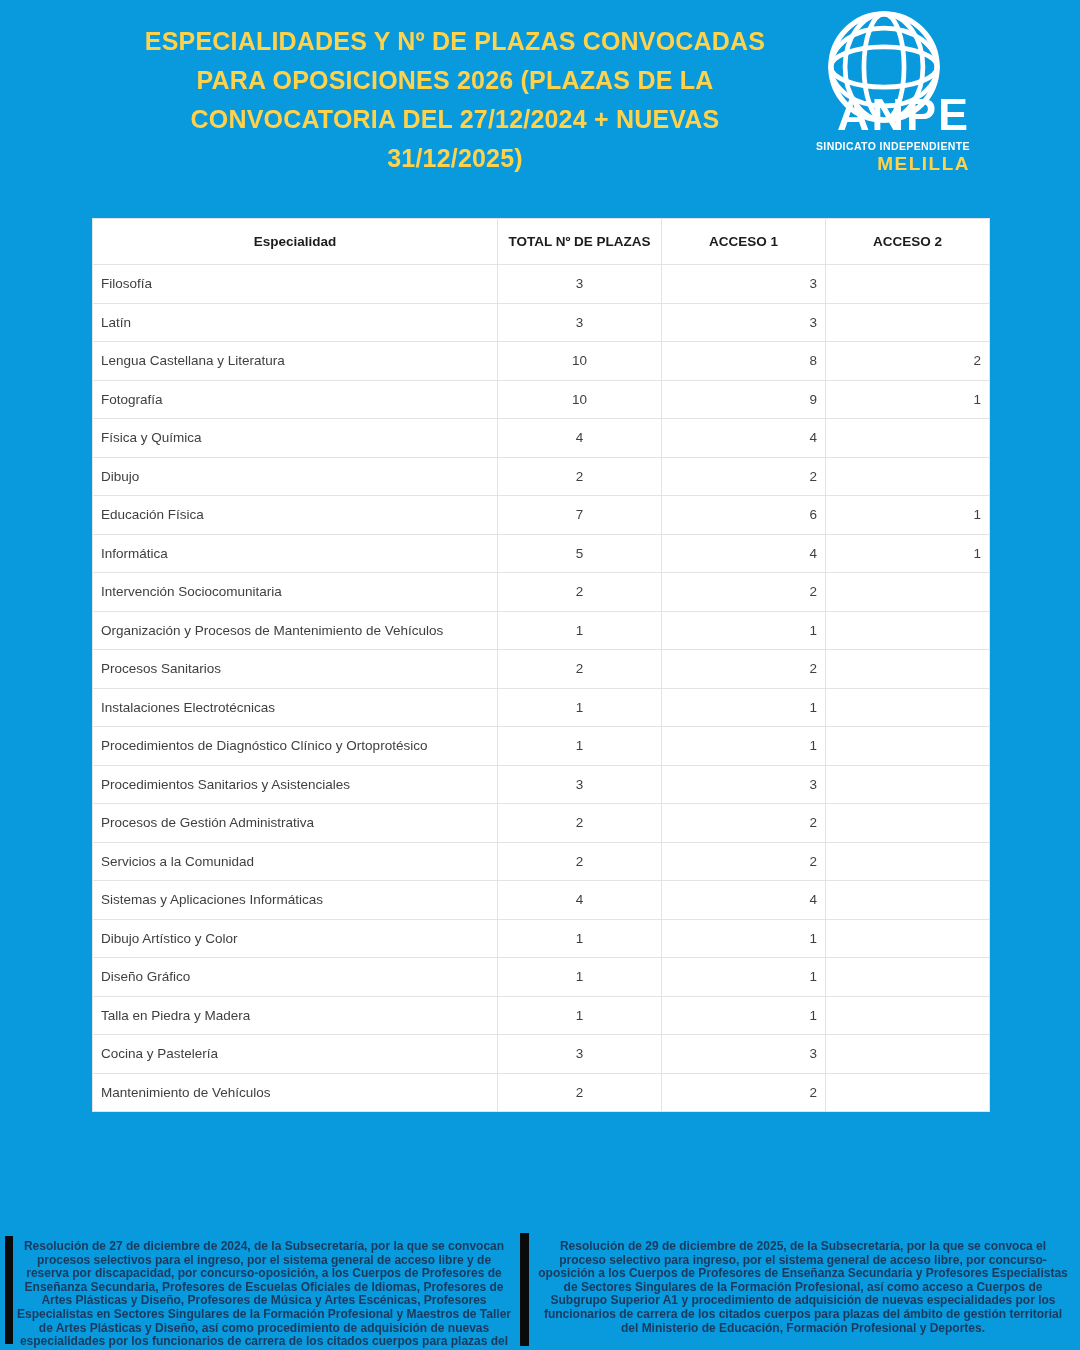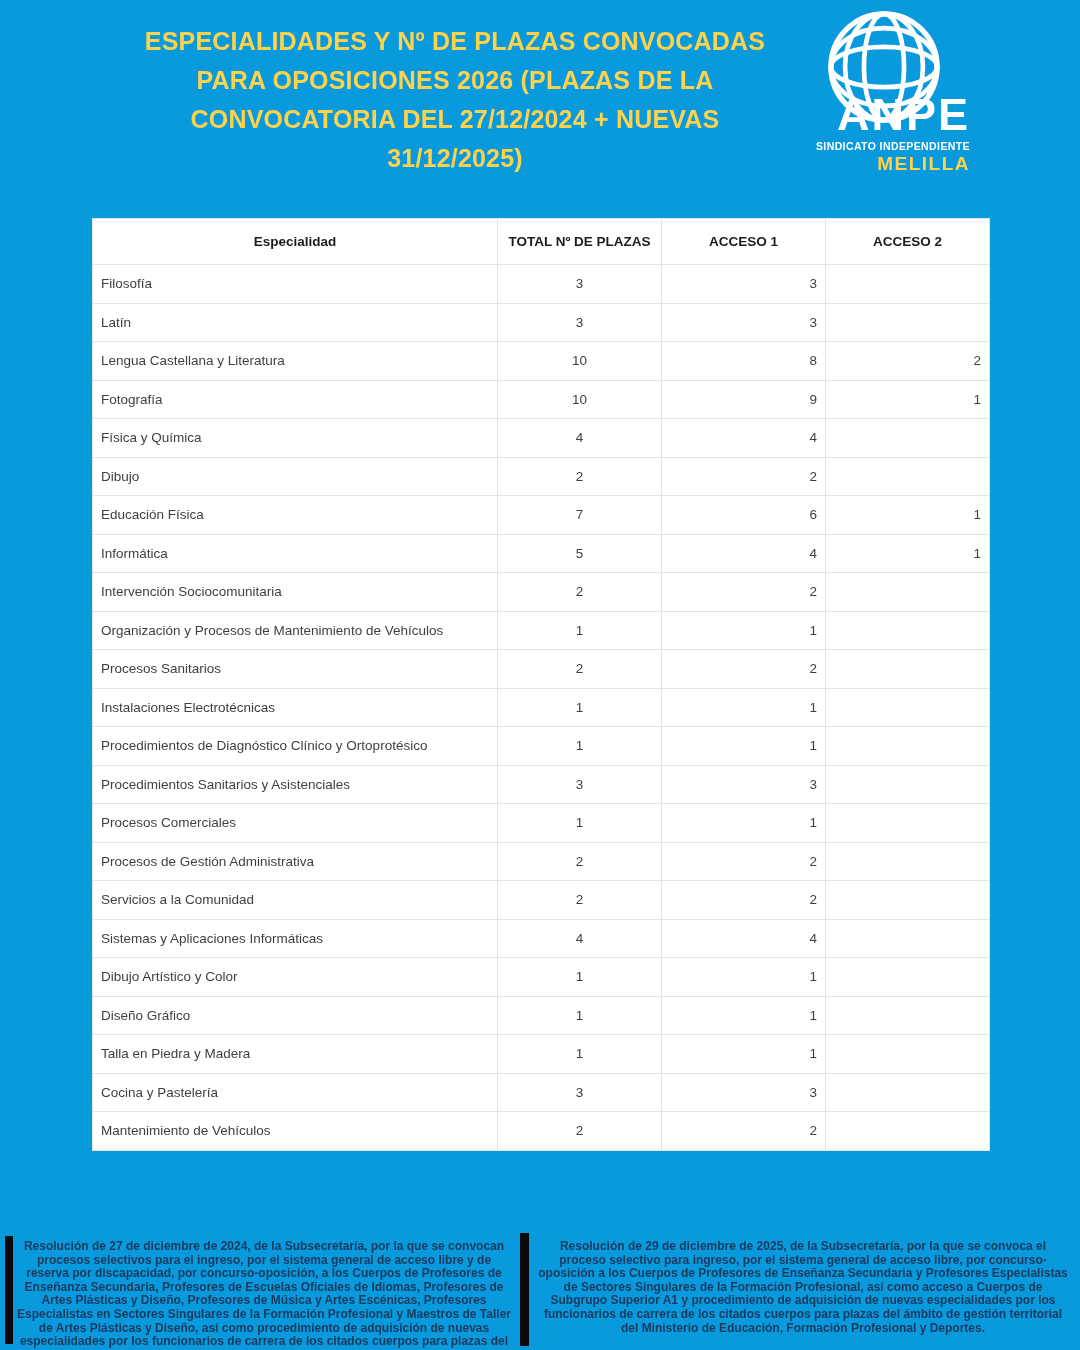--- a/index.html
+++ b/index.html
@@ -163,26 +163,20 @@
           <td class="c2">1</td>
           <td class="c3"></td>
         </tr>
         <tr>
           <td class="c0">Procedimientos Sanitarios y Asistenciales</td>
           <td class="c1">3</td>
           <td class="c2">3</td>
           <td class="c3"></td>
         </tr>
         <tr>
-          <td class="c0">Procesos Comerciales</td>
-          <td class="c1">1</td>
-          <td class="c2">1</td>
-          <td class="c3"></td>
-        </tr>
-        <tr>
           <td class="c0">Procesos de Gestión Administrativa</td>
           <td class="c1">2</td>
           <td class="c2">2</td>
           <td class="c3"></td>
         </tr>
         <tr>
           <td class="c0">Servicios a la Comunidad</td>
           <td class="c1">2</td>
           <td class="c2">2</td>
           <td class="c3"></td>

